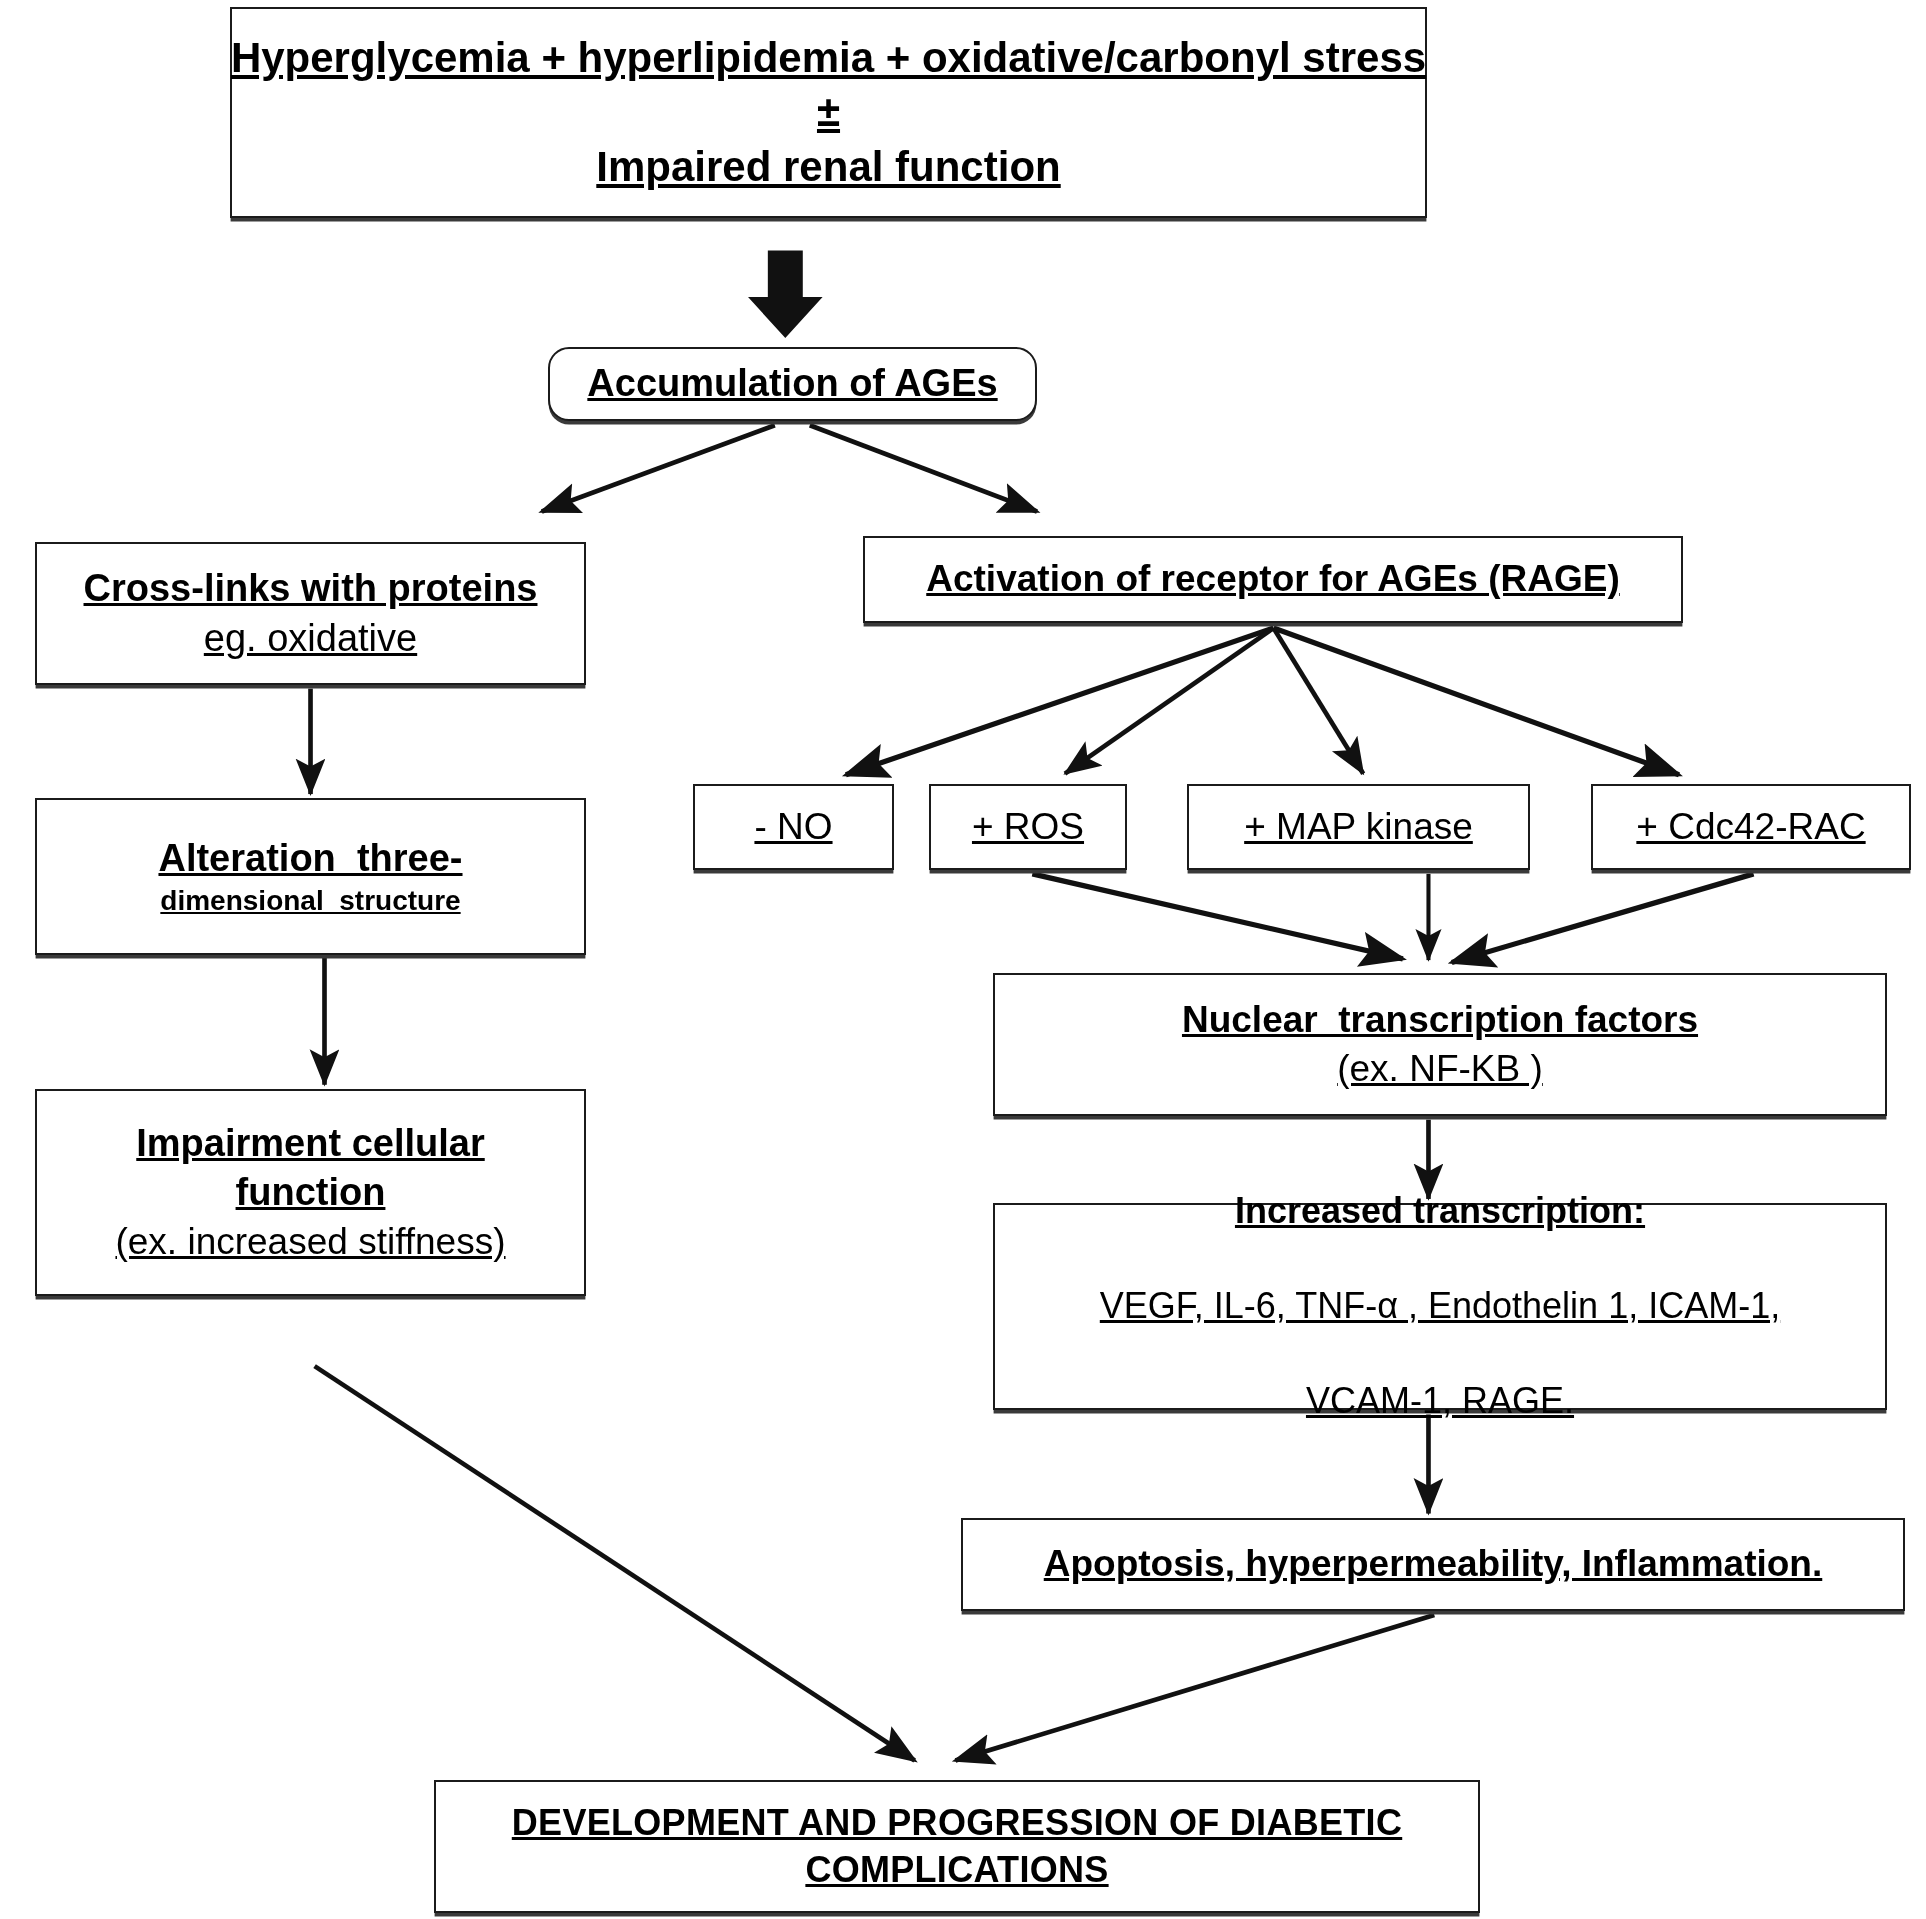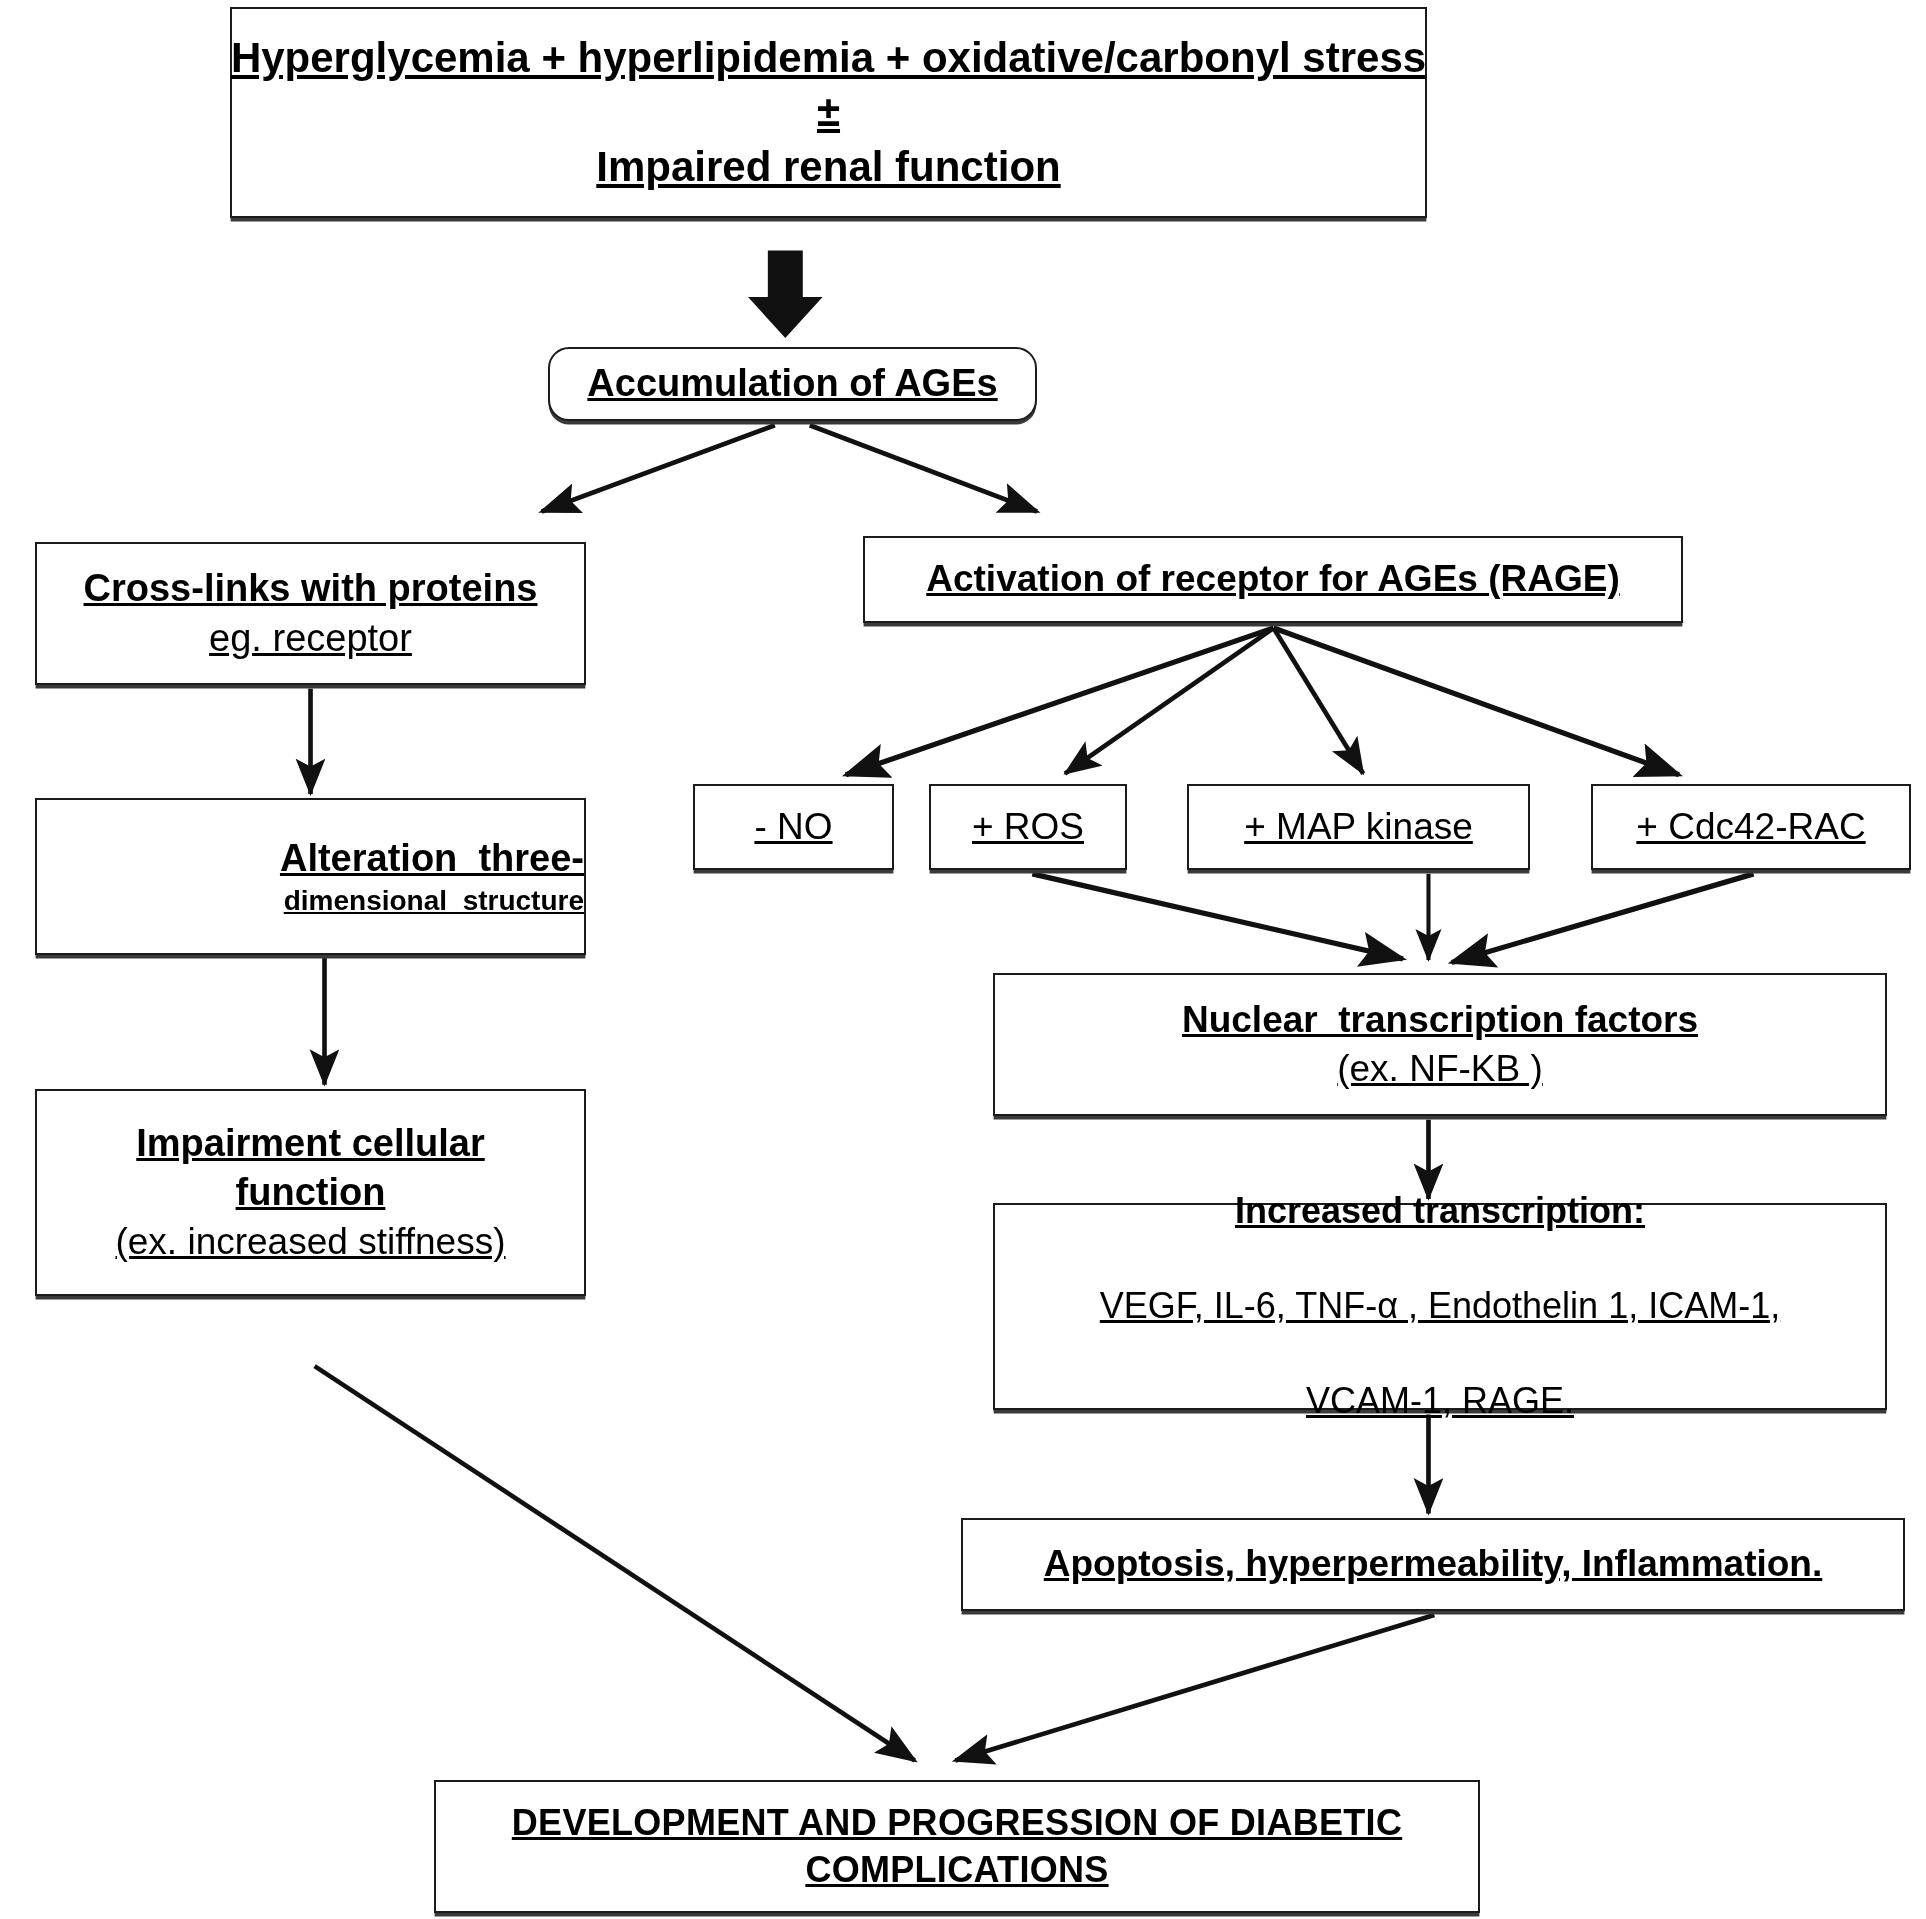--- a/index.html
+++ b/index.html
@@ -99,41 +99,41 @@
     <span class="ln b">±</span>
     <span class="ln b">Impaired renal function</span>
   </div>
 
   <div class="node" id="n-accum">
     <span class="ln b">Accumulation of AGEs</span>
   </div>
 
   <div class="node" id="n-cross">
     <span class="ln b">Cross-links with proteins</span>
-    <span class="ln r">eg. receptor</span>
+    <span class="ln r">eg. oxidative</span>
   </div>
 
   <div class="node" id="n-rage">
     <span class="ln b">Activation of receptor for AGEs (RAGE)</span>
   </div>
 
   <div class="node" id="n-no">
     <span class="ln r">- NO</span>
   </div>
   <div class="node" id="n-ros">
     <span class="ln r">+ ROS</span>
   </div>
   <div class="node" id="n-map">
     <span class="ln r">+ MAP kinase</span>
   </div>
   <div class="node" id="n-cdc">
     <span class="ln r">+ Cdc42-RAC</span>
   </div>
 
-  <div class="node" id="n-alt" style="left:35px;top:798px;width:551px;height:157px;align-items:flex-end;">
+  <div class="node" id="n-alt" style="left:35px;top:798px;width:551px;height:157px;">
     <span class="ln b" style="font-size:38px;">Alteration  three-</span>
     <span class="ln b" style="font-size:28px;">dimensional  structure</span>
   </div>
 
   <div class="node" id="n-imp" style="left:35px;top:1089px;width:551px;height:207px;">
     <span class="ln b" style="font-size:38px;">Impairment cellular</span>
     <span class="ln b" style="font-size:38px;">function</span>
     <span class="ln r" style="font-size:37px;">(ex. increased stiffness)</span>
   </div>
 

